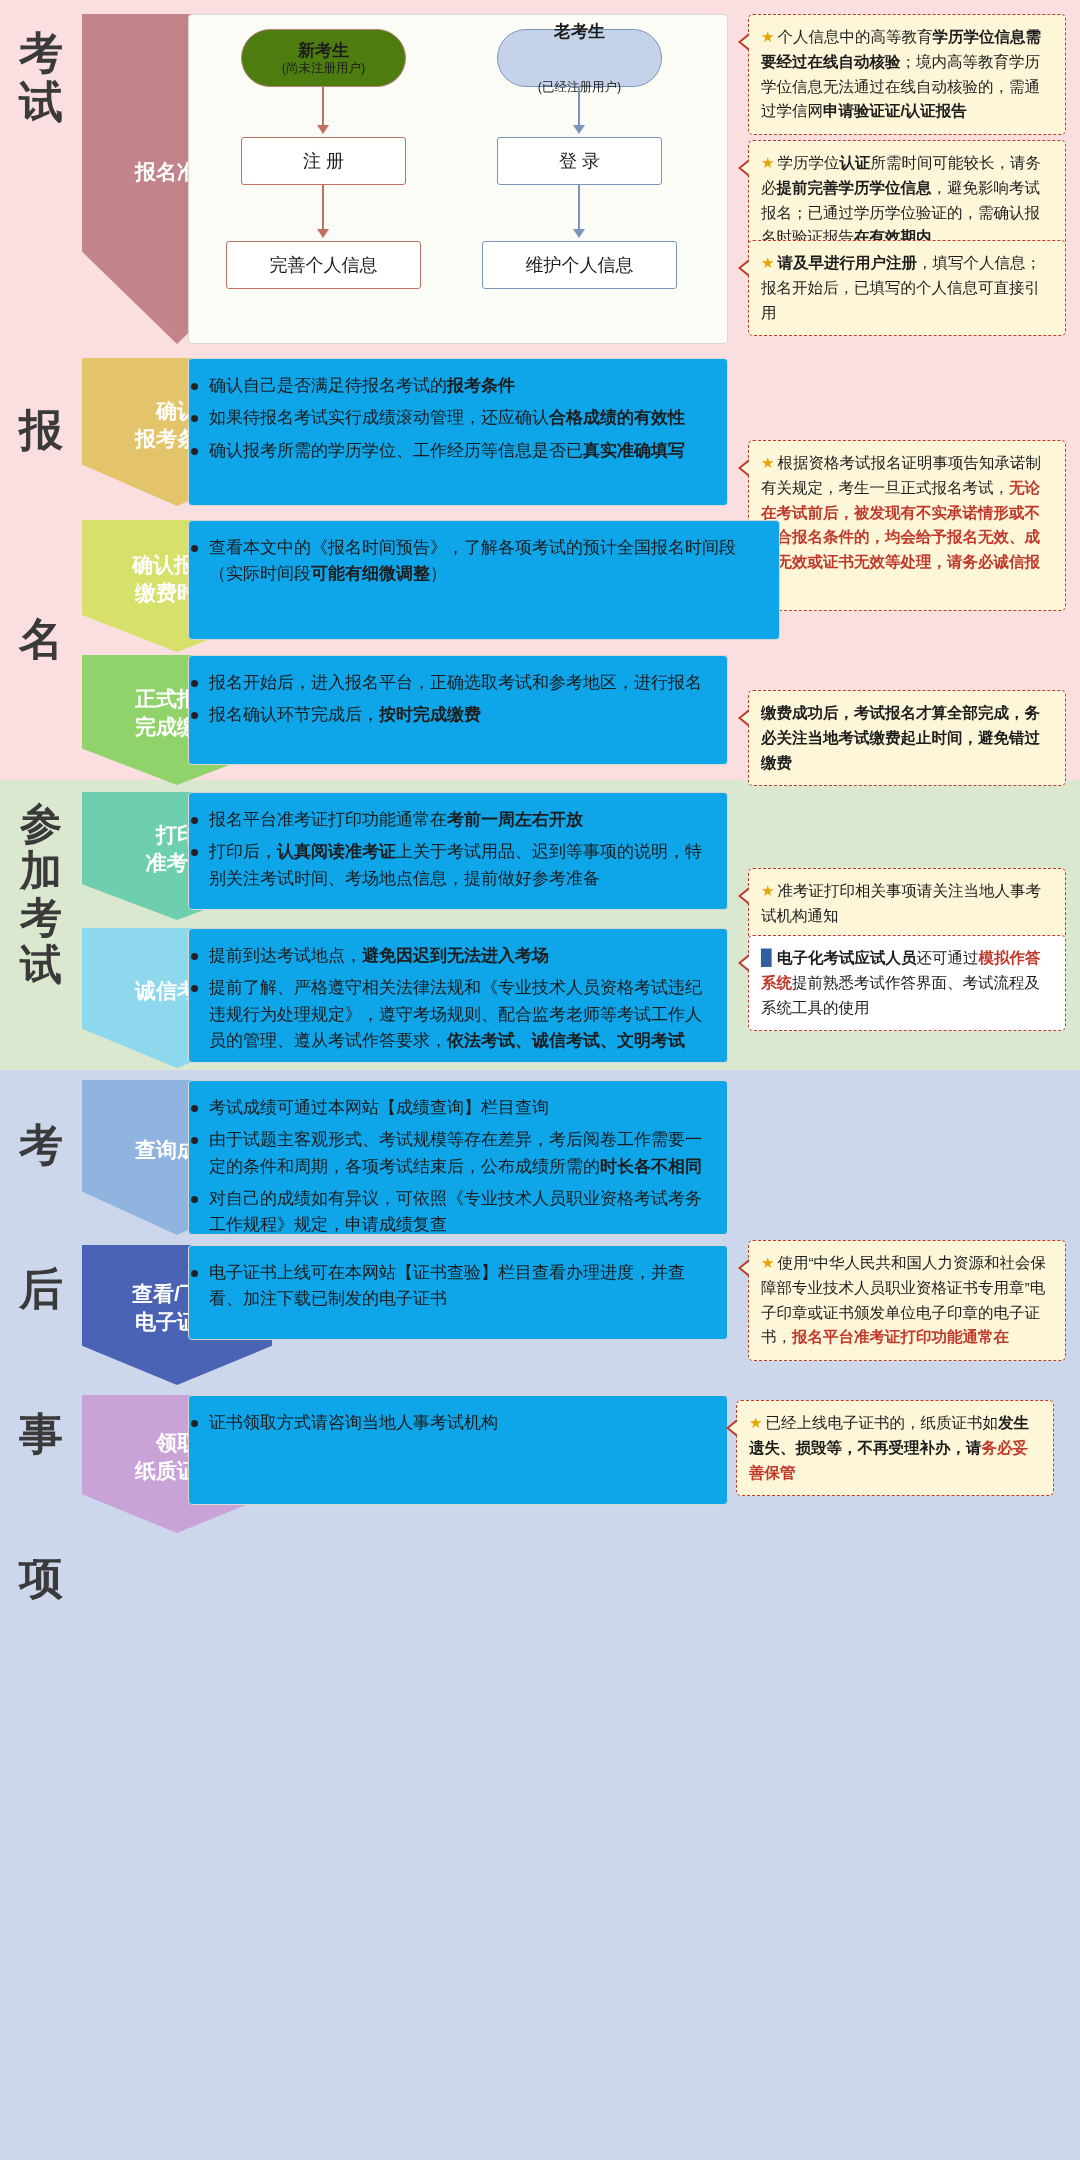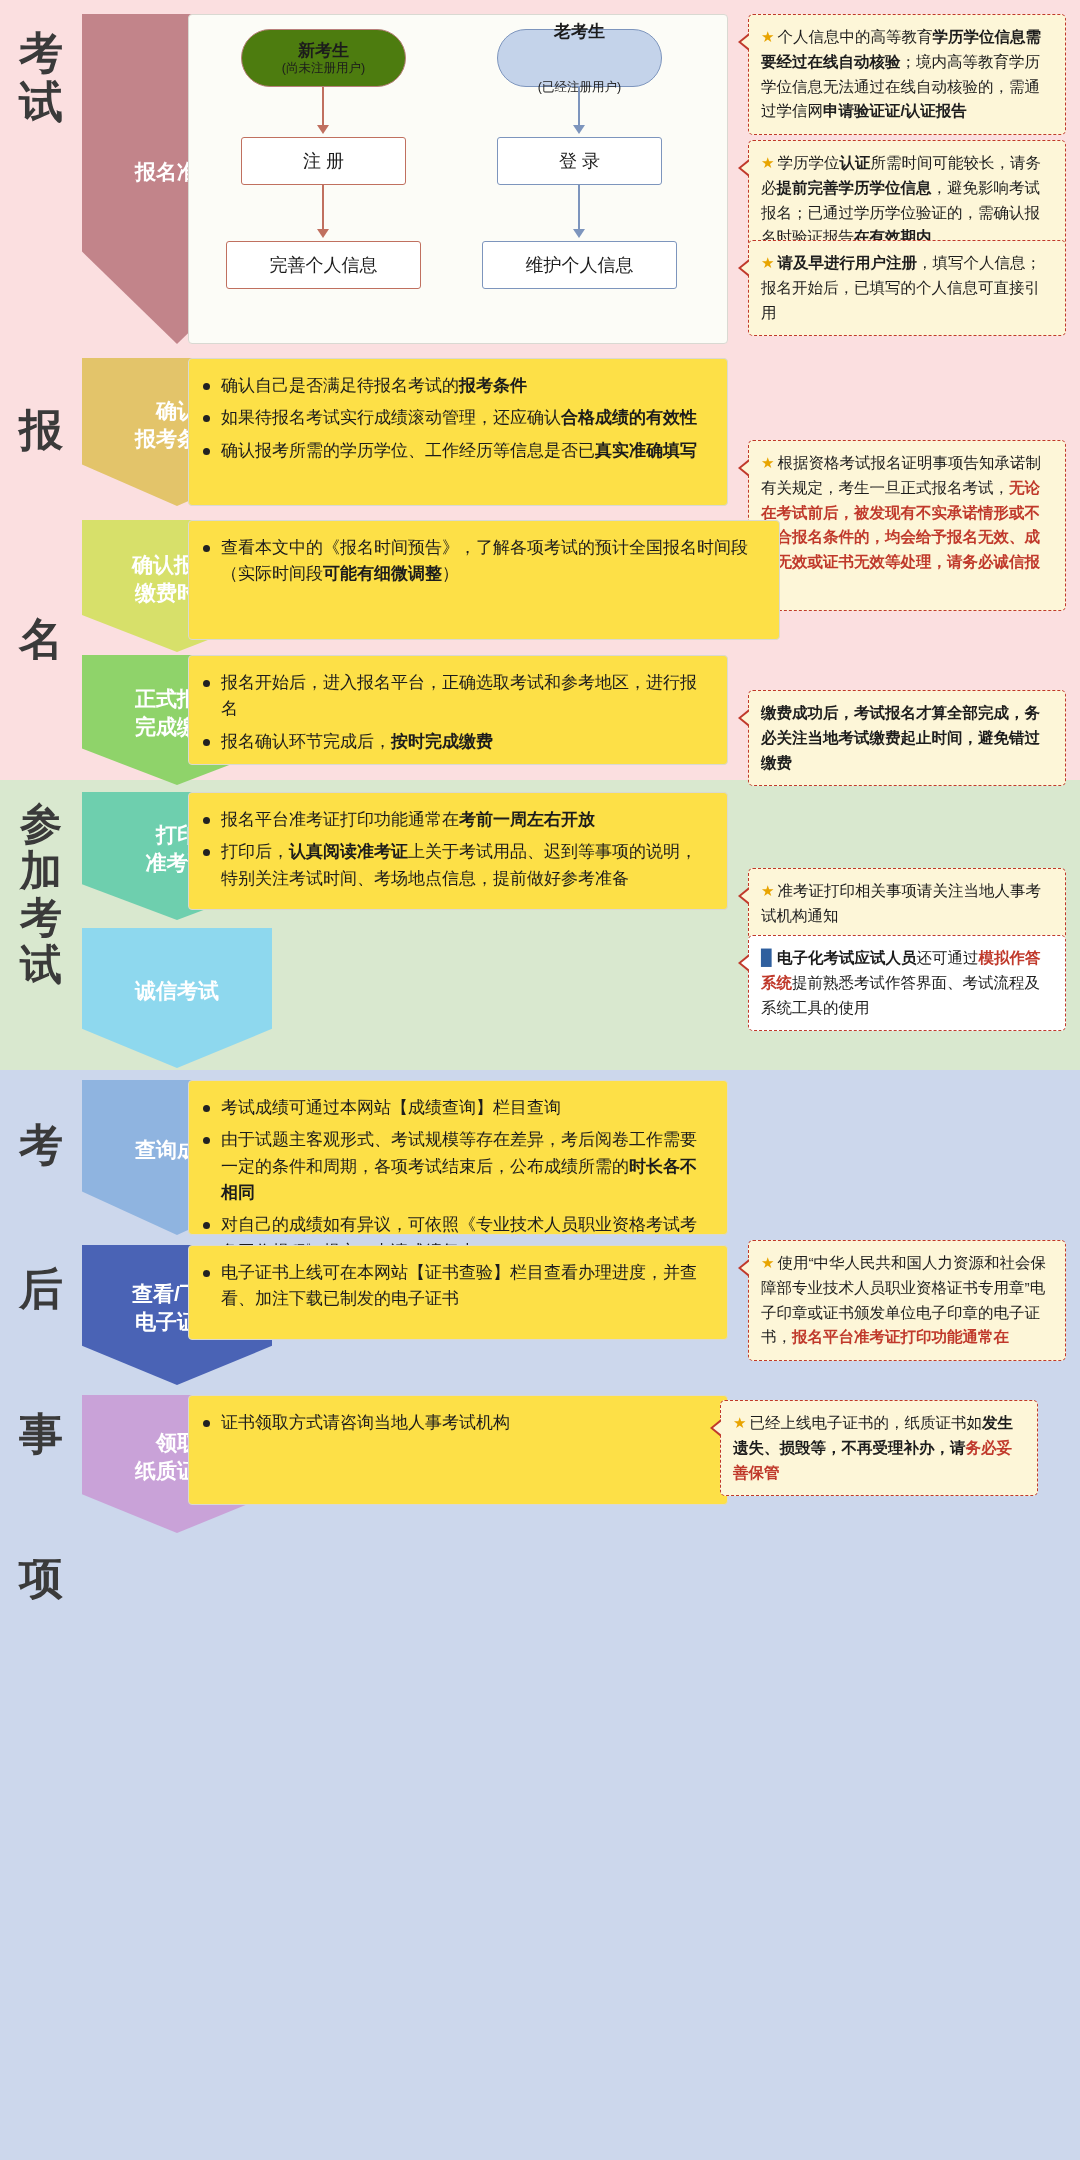--- a/index.html
+++ b/index.html
@@ -34,23 +34,23 @@
     display:flex;align-items:center;justify-content:center;
     text-align:center;color:#fff;font-weight:bold;font-size:21px;
     line-height:1.35;
     clip-path:polygon(0 0,100% 0,100% 72%,50% 100%,0 72%);
     -webkit-clip-path:polygon(0 0,100% 0,100% 72%,50% 100%,0 72%);
   }
   .chev .txt{padding-bottom:14px;}
 
   
   .card{
-    position:absolute;background:#fde047;border:1px solid #d9d9d2;
+    position:absolute;background:#0ea5e9;border:1px solid #d9d9d2;
     border-radius:4px;box-sizing:border-box;
-    padding:14px 16px 12px 12px;
+    padding:14px 16px 12px 0;
     font-size:17px;color:#1c1c1c;line-height:1.55;
   }
   .card ul{margin:0;padding:0;list-style:none;}
   .card li{position:relative;padding-left:20px;margin-bottom:6px;}
   .card li:last-child{margin-bottom:0;}
   .card li:before{
     content:"";position:absolute;left:2px;top:10px;
     width:7px;height:7px;border-radius:50%;background:#222;
   }
   b{font-weight:bold;}
@@ -252,20 +252,26 @@
   <div class="note note-yellow" style="left:748px;top:868px;width:318px;">
     <span class="star">★</span><span>准考证打印相关事项请关注当地人事考试机构通知</span>
   </div>
   <div class="note note-white" style="left:748px;top:935px;width:318px;">
     <span class="sq">▉</span><span><b class="bold">电子化考试应试人员</b>还可通过<b class="hl">模拟作答系统</b>提前熟悉考试作答界面、考试流程及系统工具的使用</span>
   </div>
 
   <div class="chev" style="top:928px;height:140px;background:#8ed8ee;">
     <div class="txt"><span>诚信考试</span></div>
   </div>
+  <div class="card" style="left:188px;top:928px;width:540px;height:135px;">
+    <ul>
+      <li id="c-integ-0">提前到达考试地点，<b>避免因迟到无法进入考场</b></li>
+      <li id="c-integ-1">提前了解、严格遵守相关法律法规和《专业技术人员资格考试违纪违规行为处理规定》，遵守考场规则、配合监考老师等考试工作人员的管理、遵从考试作答要求，<b>依法考试、诚信考试、文明考试</b></li>
+    </ul>
+  </div>
 
   <div class="chev" style="top:1080px;height:155px;background:#8fb4e0;">
     <div class="txt"><span>查询成绩</span></div>
   </div>
   <div class="card" style="left:188px;top:1080px;width:540px;height:155px;">
     <ul>
       <li id="c-score-0">考试成绩可通过本网站【成绩查询】栏目查询</li>
       <li id="c-score-1">由于试题主客观形式、考试规模等存在差异，考后阅卷工作需要一定的条件和周期，各项考试结束后，公布成绩所需的<b>时长各不相同</b></li>
       <li id="c-score-2">对自己的成绩如有异议，可依照《专业技术人员职业资格考试考务工作规程》规定，申请成绩复查</li>
     </ul>
@@ -292,17 +298,17 @@
       <span>领取</span><br>
       <span>纸质证书</span>
     </div>
   </div>
   <div class="card" style="left:188px;top:1395px;width:540px;height:110px;">
     <ul>
       <li id="c-paper-1">证书领取方式请咨询当地人事考试机构</li>
     </ul>
   </div>
 
-  <div class="note note-yellow" style="left:720px;top:1400px;width:318px;">
+  <div class="note note-yellow" style="left:736px;top:1400px;width:318px;">
     <span class="star">★</span><span>已经上线电子证书的，纸质证书如<b class="bold">发生遗失、损毁等，不再受理补办，请</b><b class="hl">务必妥善保管</b></span>
   </div>
 
 </div>
 
 </body></html>

